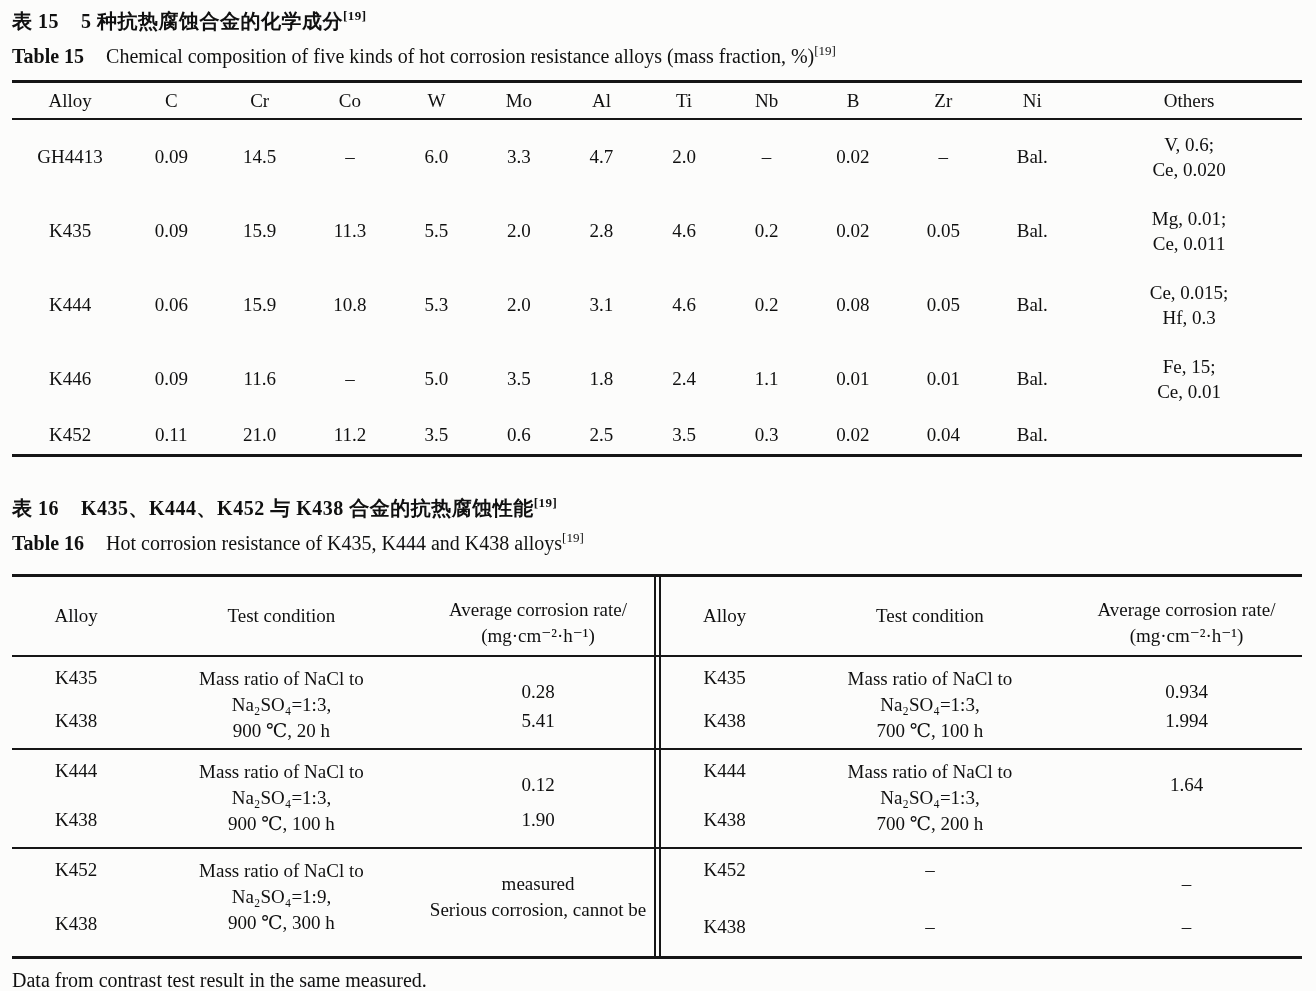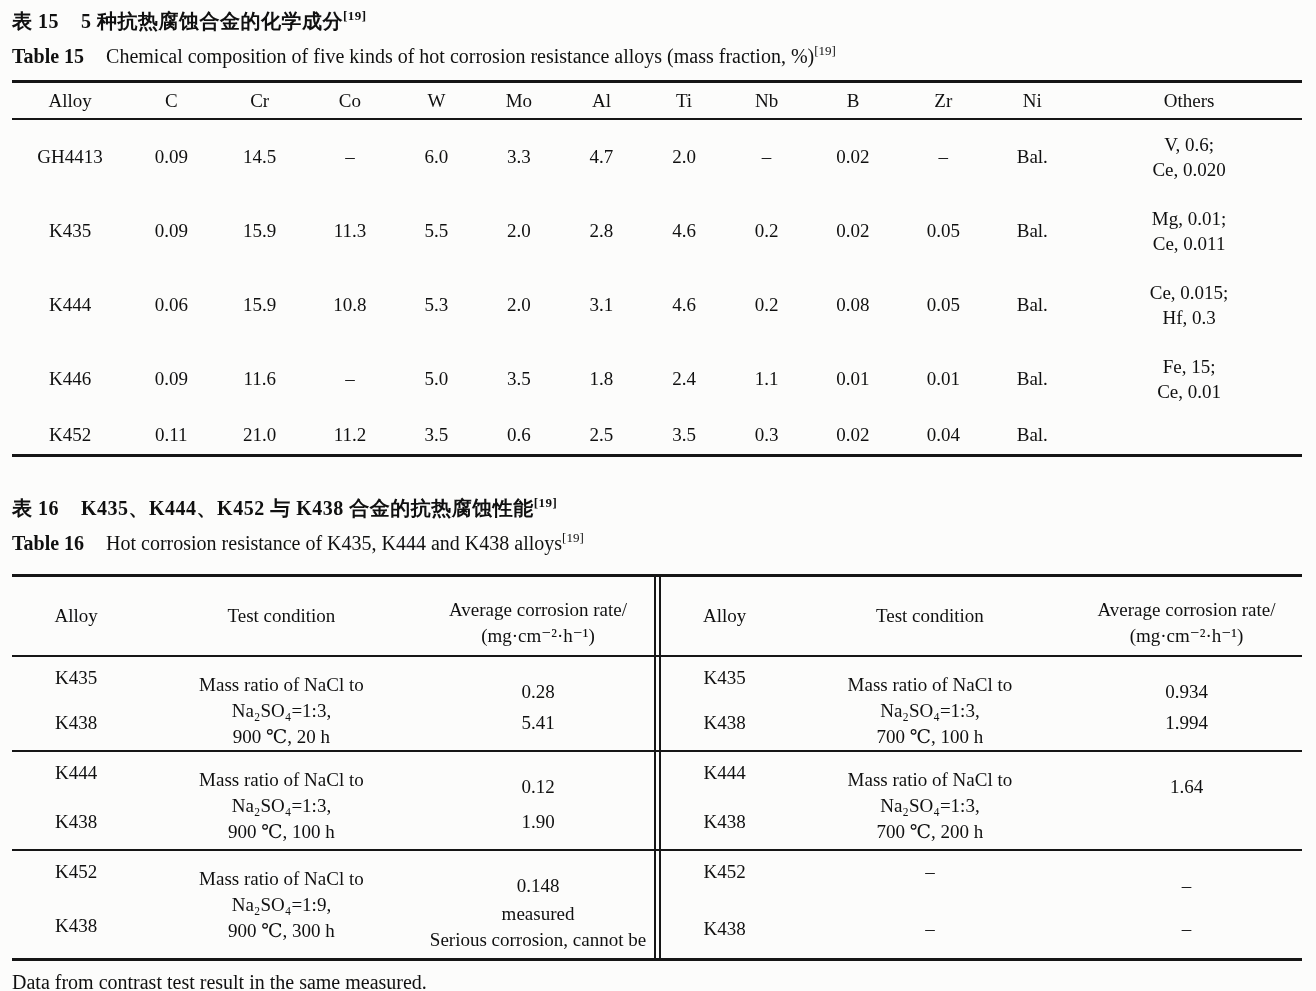--- a/index.html
+++ b/index.html
@@ -67,21 +67,21 @@
   .c.rate  { width: 36%; margin-top: 14px; }
 
   .band.hdr { min-height: 80px; }
   .band.hdr .c { justify-content: center; }
 
   .band.g1 { min-height: 93px; }
   .band.g2 { min-height: 99px; }
   .band.g3 { min-height: 107px; }
 
   .c.grp.alloy, .c.grp.rate { justify-content: space-between; padding: 8px 0 14px 0; }
-  .c.grp.cond { justify-content: flex-start; padding-top: 15px; }
+  .c.grp.cond { justify-content: flex-start; padding-top: 9px; }
   .c.grp.cond.two { justify-content: space-between; padding: 8px 0 14px 0; }
   .g3 .half.left .c.grp.alloy { padding-bottom: 19px; }
   .g3 .half.left .c.grp.rate  { padding-bottom: 5px; }
   .g3 .half.right .c.grp { padding-bottom: 16px; }
   .r2 span { display: block; line-height: 26px; }
 
   
   .footnote { margin-top: 10px; font-size: 20px; }
 
   .cap16 { margin-top: 38px; }
@@ -335,21 +335,20 @@
         <div class="c alloy grp">
           <span>K452</span>
           <span>K438</span>
         </div>
         <div class="c cond grp">
           <span>Mass ratio of NaCl to</span>
           <span>Na₂SO₄=1:9,</span>
           <span>900 ℃, 300 h</span>
         </div>
         <div class="c rate grp">
-          <span>0.148</span>
           <span class="r2">
             <span>measured</span>
             <span>Serious corrosion, cannot be</span>
           </span>
         </div>
       </div>
       <div class="divider"></div>
       <div class="half right">
         <div class="c alloy grp">
           <span>K452</span>

